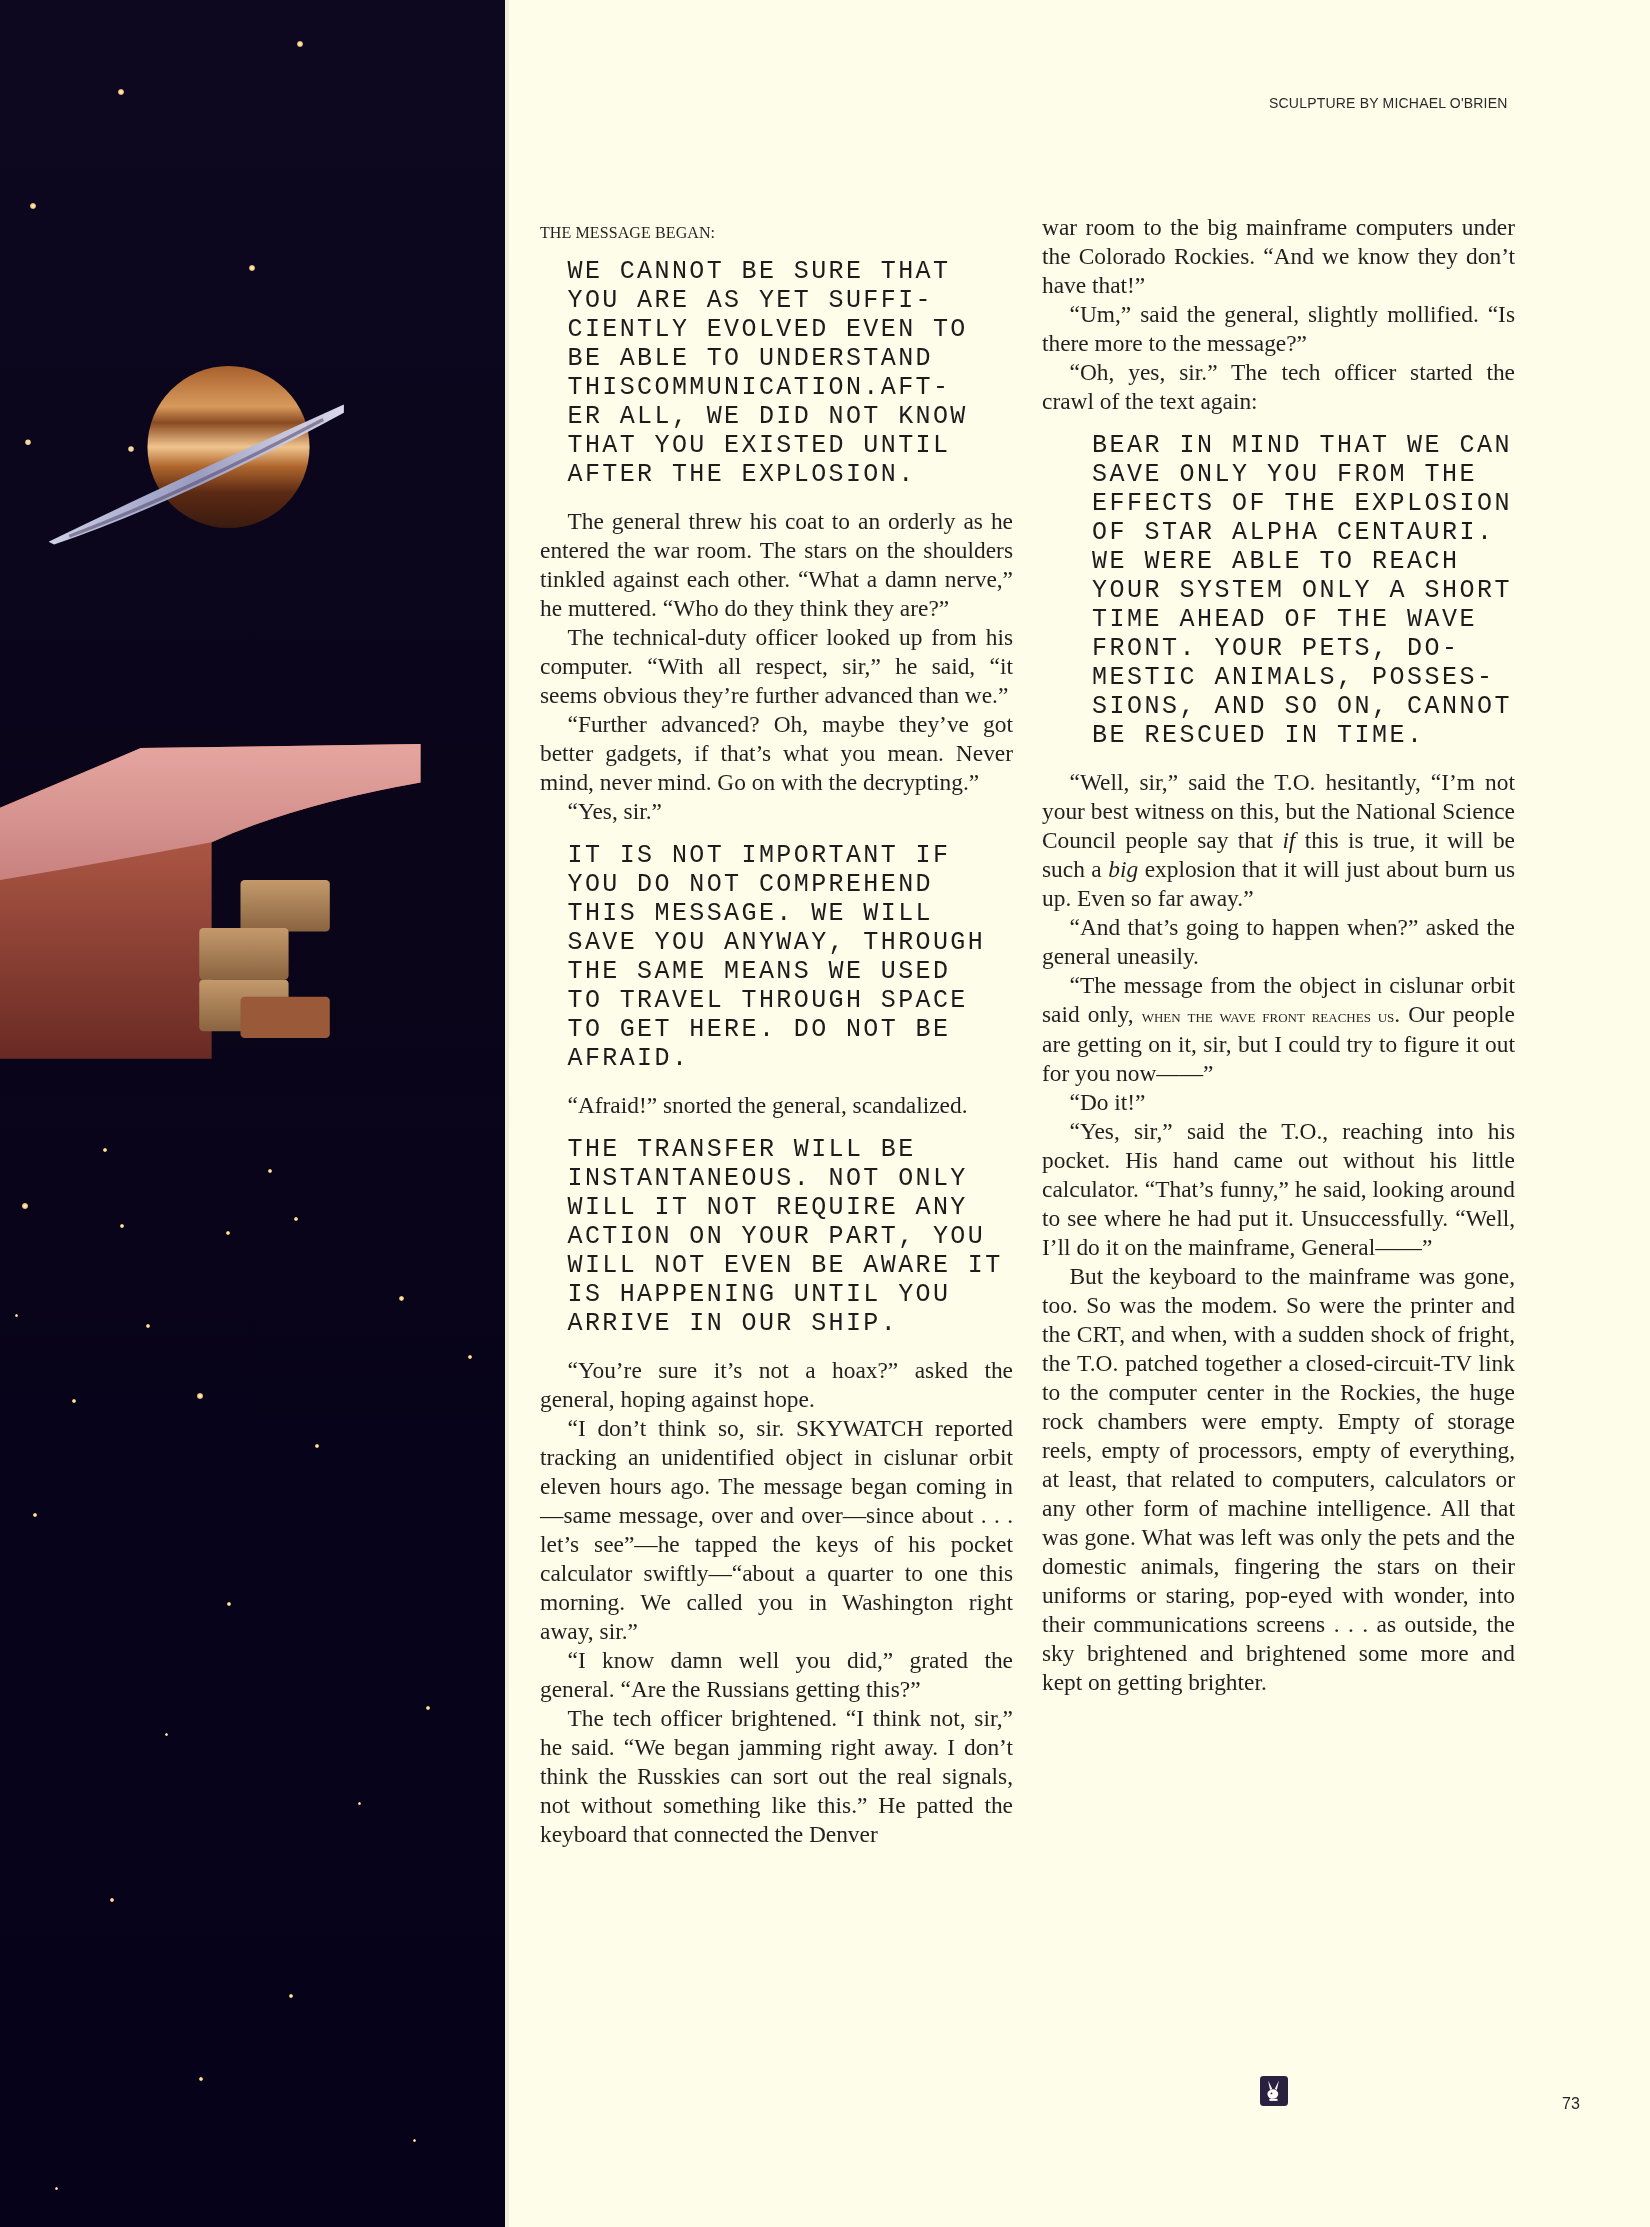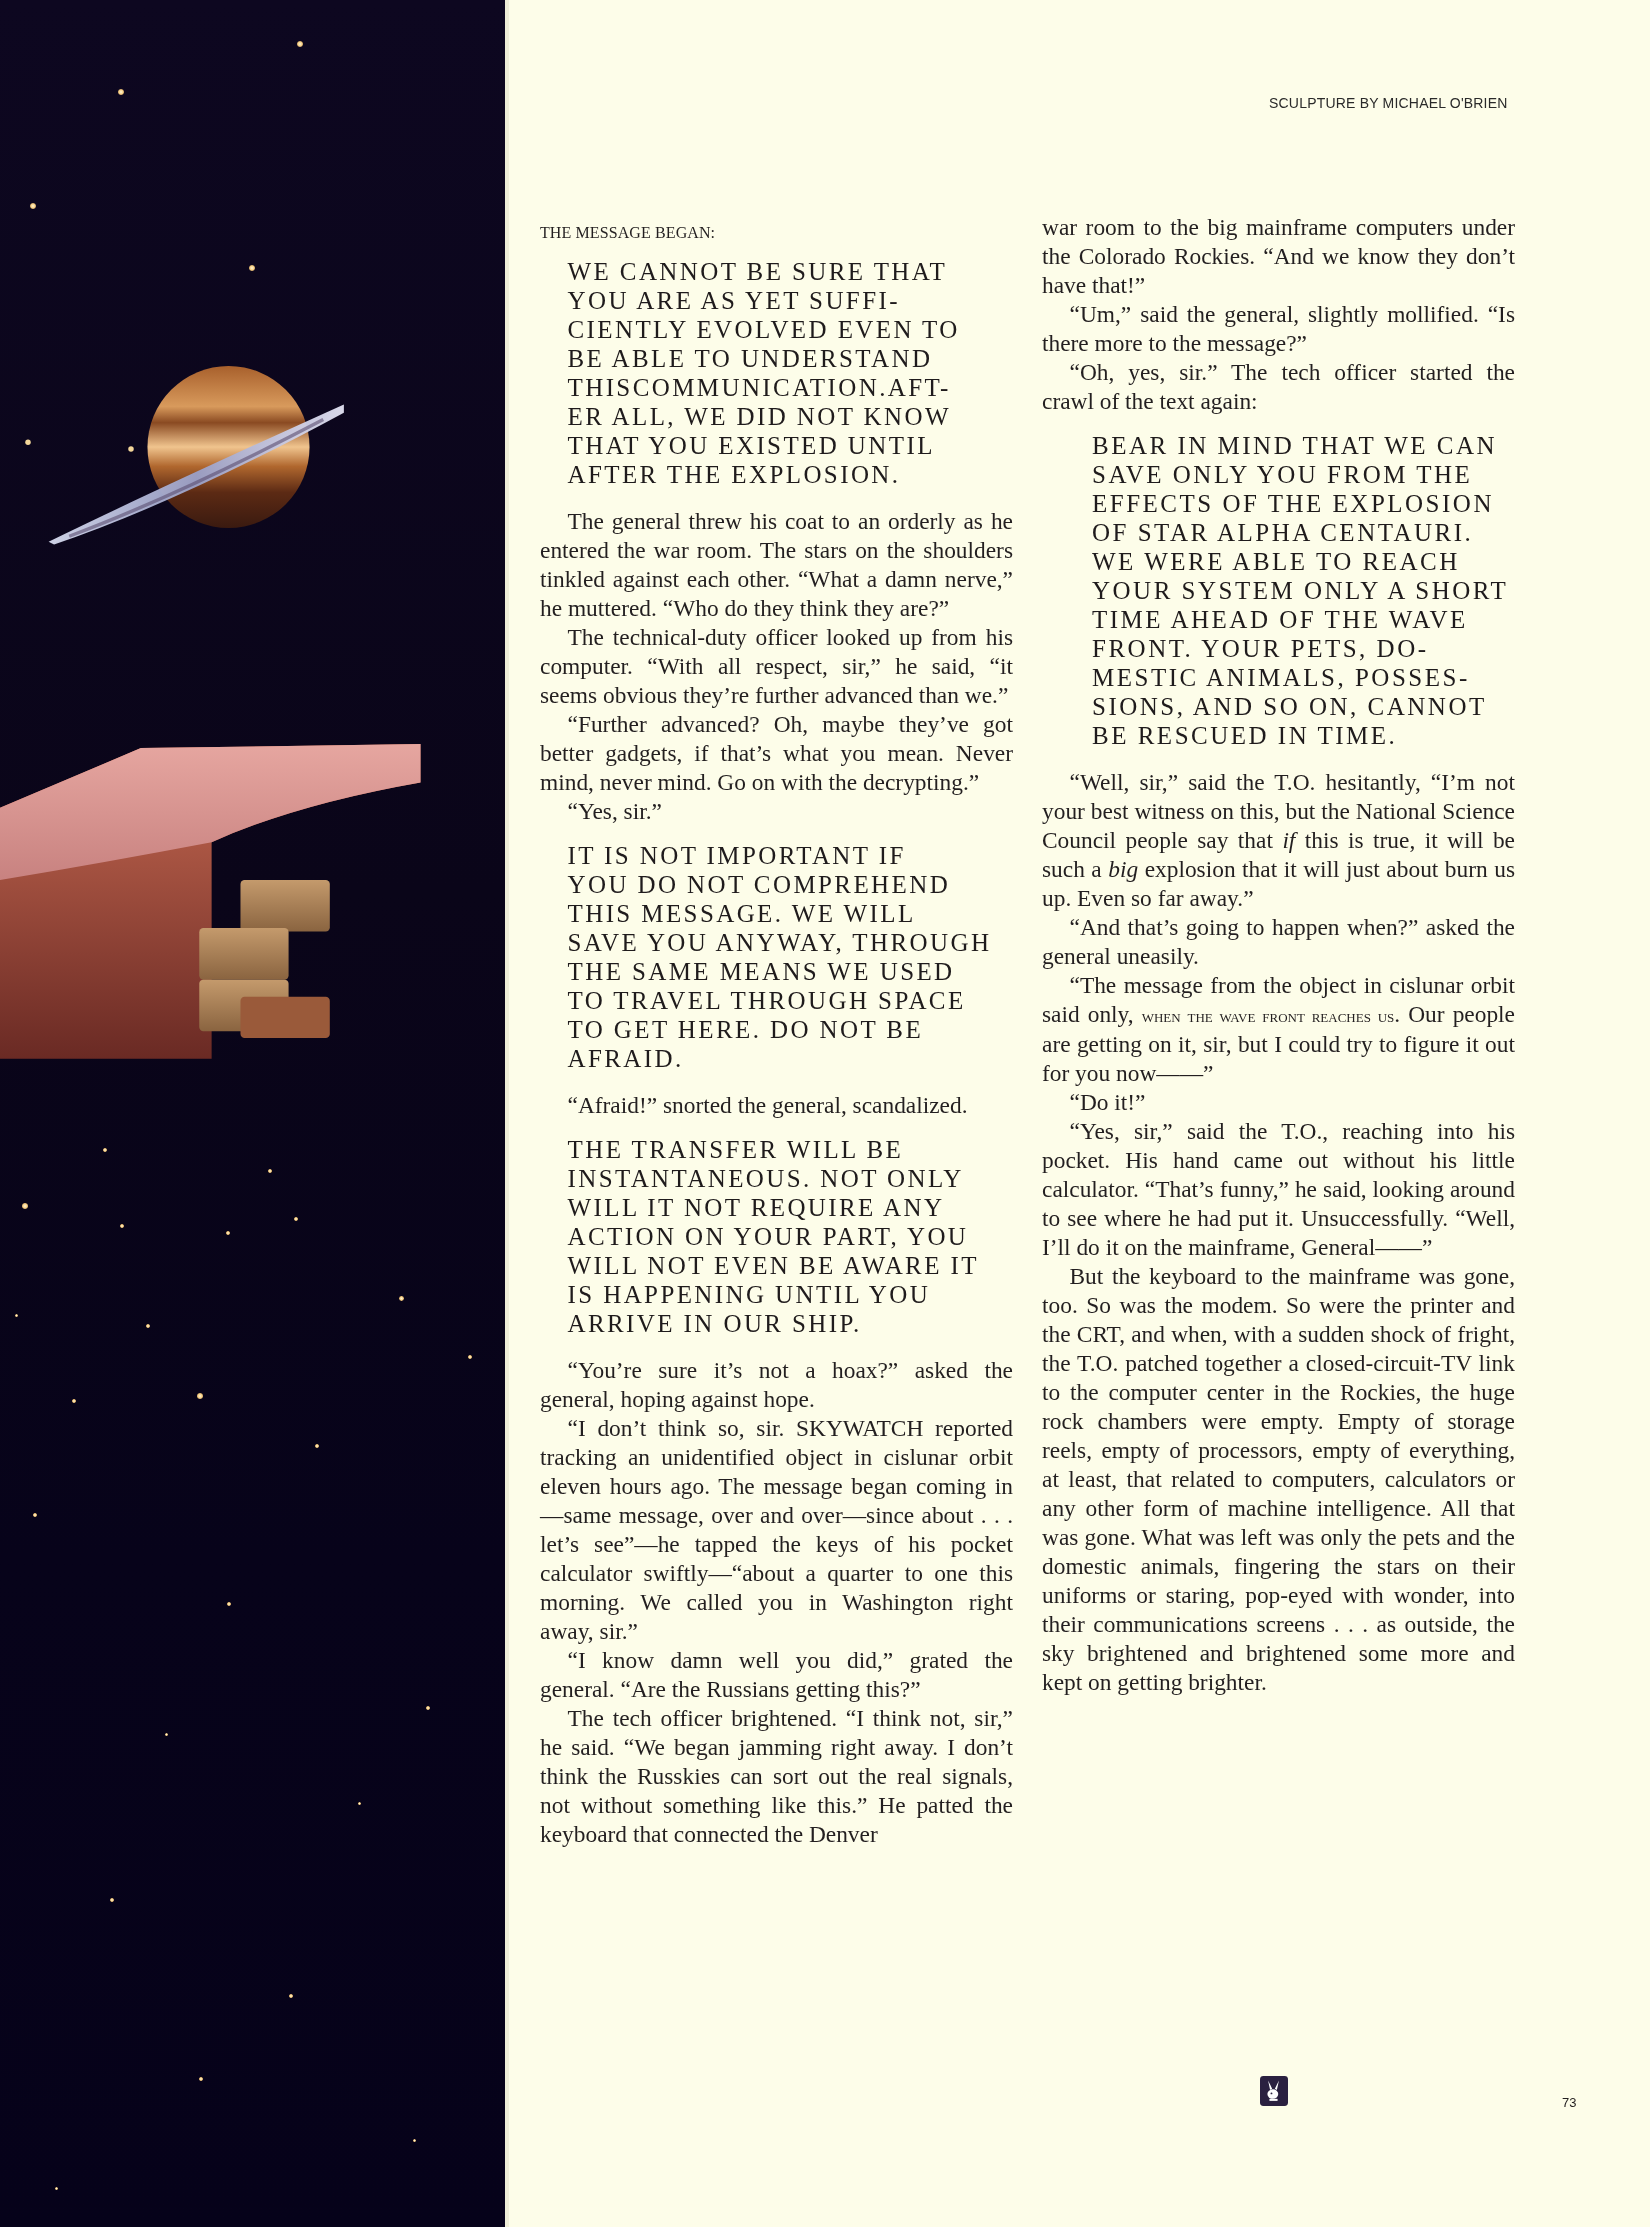--- a/index.html
+++ b/index.html
@@ -33,33 +33,33 @@
   .lead { font-size:16px; font-weight:normal; letter-spacing:0.1px; margin:0 0 15px 0; }
   .para {
     font-size:23.4px; line-height:29px; text-align:justify; margin:0;
     text-indent:27.5px; font-weight:bold; font-weight:500;
     -webkit-font-smoothing:antialiased;
   }
   .para.noindent { text-indent:0; }
   .para .sc { font-variant:small-caps; font-size:18.6px; }
   .para i { font-style:italic; }
   .msg {
-    font-family:Liberation Serif, serif;
+    font-family:Liberation Mono, monospace;
     font-size:25px; line-height:29px; letter-spacing:2.4px;
     margin:15px 0 18px 27.5px; white-space:pre; font-weight:normal; color:#1f1b1c;
   }
   #col-right .msg { margin-left:50px; letter-spacing:2.5px; }
 
   #endmark {
     position:absolute; left:1260px; top:2076px; width:27.5px; height:30px;
     background:#2a2040; border-radius:3.4px; display:flex; align-items:center; justify-content:center;
   }
   #folio {
     position:absolute; left:1562px; top:2095px;
-    font-family:"Liberation Sans", sans-serif; font-size:13px; color:#231f20;
+    font-family:"Liberation Sans", sans-serif; font-size:16px; color:#231f20;
   }
 </style>
 </head>
 <body>
 
 <div id="art">
   <div id="stars">
       <div class="star" style="left: 297px; top: 41px; width: 6.2px; height: 6.2px;"></div>
       <div class="star" style="left: 118px; top: 89px; width: 6.2px; height: 6.2px;"></div>
       <div class="star" style="left: 30px; top: 203px; width: 6.2px; height: 6.2px;"></div>

